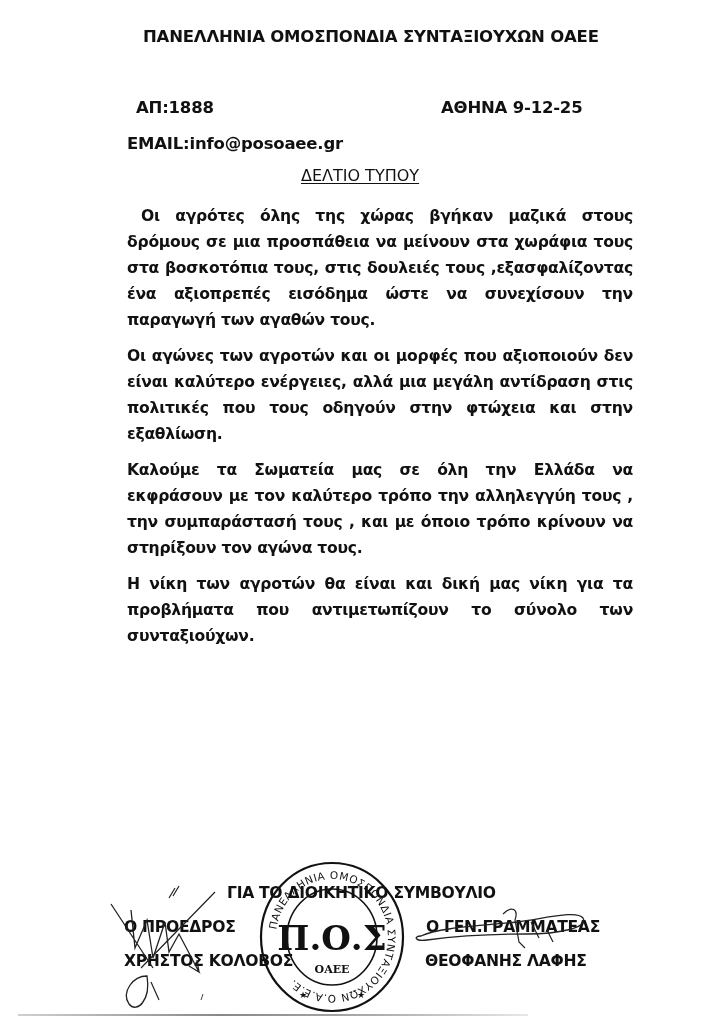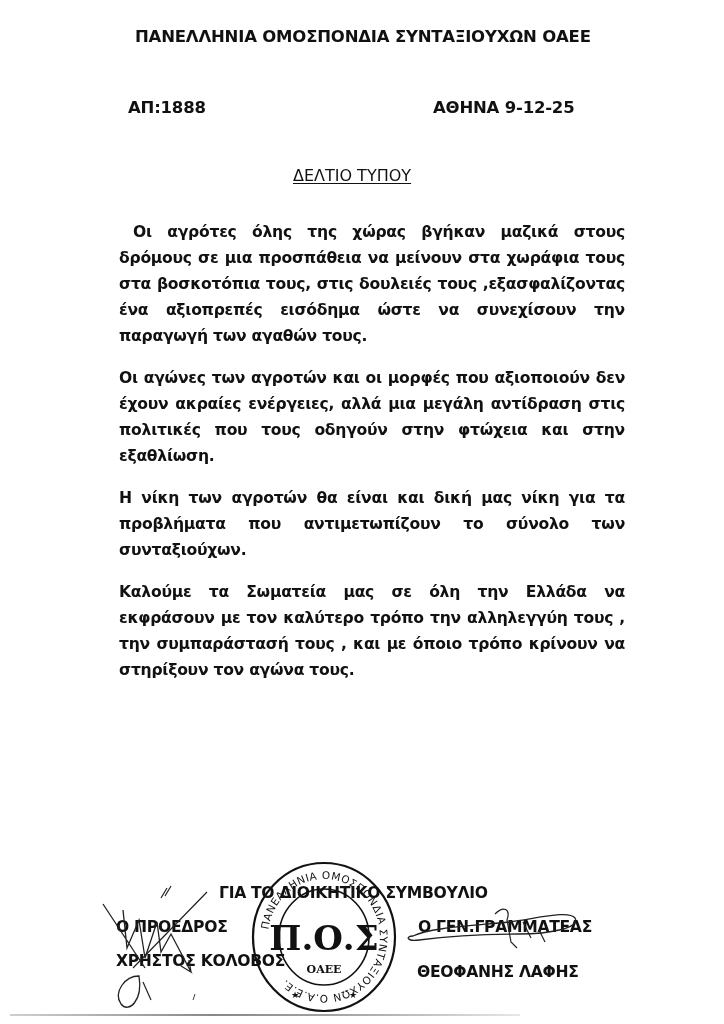--- a/index.html
+++ b/index.html
@@ -1,73 +1,74 @@
 <!DOCTYPE html>
 <html><head>
   <meta charset="utf-8">
   <style>
     html, body { margin: 0; padding: 0; background: #ffffff; }
     body {
       width: 724px; height: 1024px; position: relative; overflow: hidden;
       font-family: "DejaVu Sans", "Liberation Sans", sans-serif;
       color: #111111;
     }
-    .page { position: absolute; left: 4px; top: 0; width: 580px; height: 1024px; }
+    .page { position: absolute; left: 12px; top: 0; width: 580px; height: 1024px; }
     .hdr { position: absolute; font-weight: bold; font-size: 16.5px; letter-spacing: -0.2px; white-space: nowrap; }
     #hdr-org { left: 131px; top: 27px; }
     #hdr-addr { left: 131px; top: 63px; }
     #hdr-protocol { left: 124px; top: 98px; }
     #hdr-date { left: 429px; top: 98px; }
     #hdr-email { left: 115px; top: 134px; }
 
     .title {
       position: absolute; left: 0; width: 696px; top: 166px; text-align: center;
       font-weight: normal; font-size: 16px; text-decoration: underline; text-underline-offset: 2px;
     }
 
     .body {
       position: absolute; left: 115px; width: 506px; top: 203px;
     }
     .para {
-      margin: 16px 0 10px 0;
+      margin: 0 0 10px 0;
       font-weight: bold; font-size: 15.6px; line-height: 26px;
       text-align: justify; letter-spacing: -0.25px; word-spacing: 0px;
     }
     .para.indent { text-indent: 14px; }
 
     .sig { position: absolute; font-weight: bold; font-size: 15.6px; white-space: nowrap; letter-spacing: -0.3px; }
     #sig-board { left: 215px; top: 884px; }
     #sig-pres-role { left: 112px; top: 918px; }
     #sig-pres-name { left: 112px; top: 952px; }
     #sig-sec-role { left: 414px; top: 918px; }
-    #sig-sec-name { left: 413px; top: 952px; margin-top: 11px; }
+    #sig-sec-name { left: 413px; top: 952px; }
 
     .stamp { position: absolute; left: 245px; top: 858px; width: 150px; height: 158px; }
     .scrawl { position: absolute; }
     #sig-pres-scrawl { left: 95px; top: 882px; width: 140px; height: 128px; }
     #sig-sec-scrawl { left: 395px; top: 902px; width: 185px; height: 50px; }
 
     .scanline { position: absolute; left: 6px; top: 1014px; width: 510px; height: 2px; background: linear-gradient(90deg, #bbb, #555 40%, #888 70%, #ddd); opacity: 0.7; }
   </style>
 </head>
 <body>
 
 <div class="page">
 
   <div class="hdr" id="hdr-org">ΠΑΝΕΛΛΗΝΙΑ ΟΜΟΣΠΟΝΔΙΑ ΣΥΝΤΑΞΙΟΥΧΩΝ ΟΑΕΕ</div>
   <div class="hdr" id="hdr-protocol">ΑΠ:1888</div>
   <div class="hdr" id="hdr-date">ΑΘΗΝΑ 9-12-25</div>
+  <div class="hdr" id="hdr-email">EMAIL:info@posoaee.gr</div>
 
   <div class="title">ΔΕΛΤΙΟ ΤΥΠΟΥ</div>
 
   <div class="body">
     <p class="para indent">Οι αγρότες όλης της χώρας  βγήκαν μαζικά στους δρόμους σε μια προσπάθεια  να μείνουν στα χωράφια τους στα βοσκοτόπια τους, στις δουλειές τους ,εξασφαλίζοντας ένα αξιοπρεπές εισόδημα ώστε να συνεχίσουν την παραγωγή των αγαθών τους.</p>
-    <p class="para">Οι αγώνες των αγροτών και οι μορφές που αξιοποιούν δεν έχουν ακραίες ενέργειες, αλλά μια μεγάλη αντίδραση στις πολιτικές που τους οδηγούν στην φτώχεια και στην εξαθλίωση.</p>
+    <p class="para">Οι αγώνες των αγροτών και οι μορφές που αξιοποιούν δεν είναι καλύτερο ενέργειες, αλλά μια μεγάλη αντίδραση στις πολιτικές που τους οδηγούν στην φτώχεια και στην εξαθλίωση.</p>
+    <p class="para">Καλούμε τα Σωματεία μας σε όλη την Ελλάδα να εκφράσουν με τον  καλύτερο τρόπο την αλληλεγγύη τους , την συμπαράστασή τους , και με όποιο τρόπο κρίνουν να στηρίξουν τον αγώνα τους.</p>
     <p class="para">Η νίκη των αγροτών  θα είναι και δική μας νίκη  για τα προβλήματα που αντιμετωπίζουν το σύνολο των συνταξιούχων.</p>
-    <p class="para">Καλούμε τα Σωματεία μας σε όλη την Ελλάδα να εκφράσουν με τον  καλύτερο τρόπο την αλληλεγγύη τους , την συμπαράστασή τους , και με όποιο τρόπο κρίνουν να στηρίξουν τον αγώνα τους.</p>
   </div>
 
   <div class="sig" id="sig-board">ΓΙΑ ΤΟ ΔΙΟΙΚΗΤΙΚΟ ΣΥΜΒΟΥΛΙΟ</div>
   <div class="sig" id="sig-pres-role">Ο ΠΡΟΕΔΡΟΣ</div>
   <div class="sig" id="sig-pres-name">ΧΡΗΣΤΟΣ ΚΟΛΟΒΟΣ</div>
   <div class="sig" id="sig-sec-role">Ο ΓΕΝ.ΓΡΑΜΜΑΤΕΑΣ</div>
   <div class="sig" id="sig-sec-name">ΘΕΟΦΑΝΗΣ ΛΑΦΗΣ</div>
 
   <svg class="stamp" viewBox="0 0 150 158">
     <defs>

